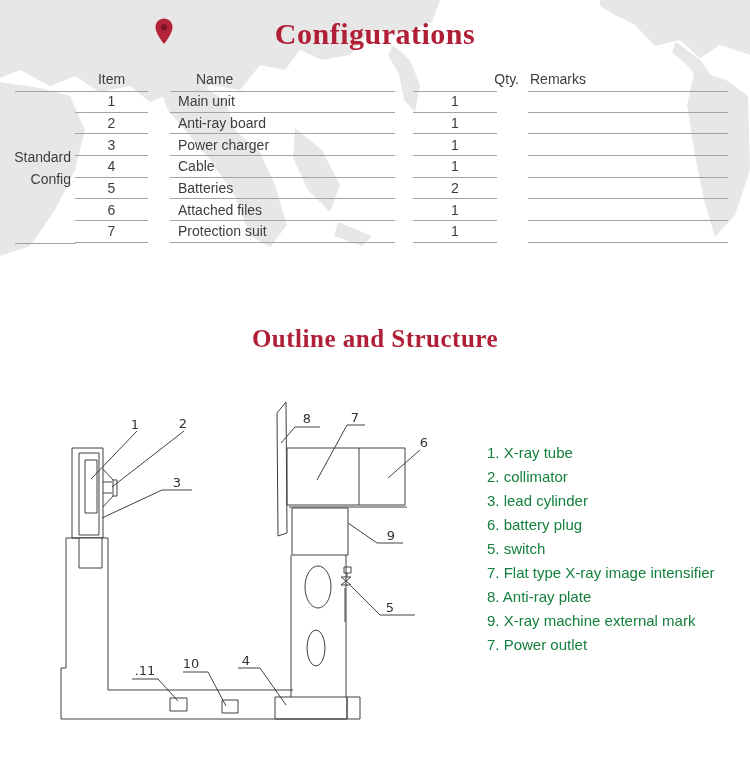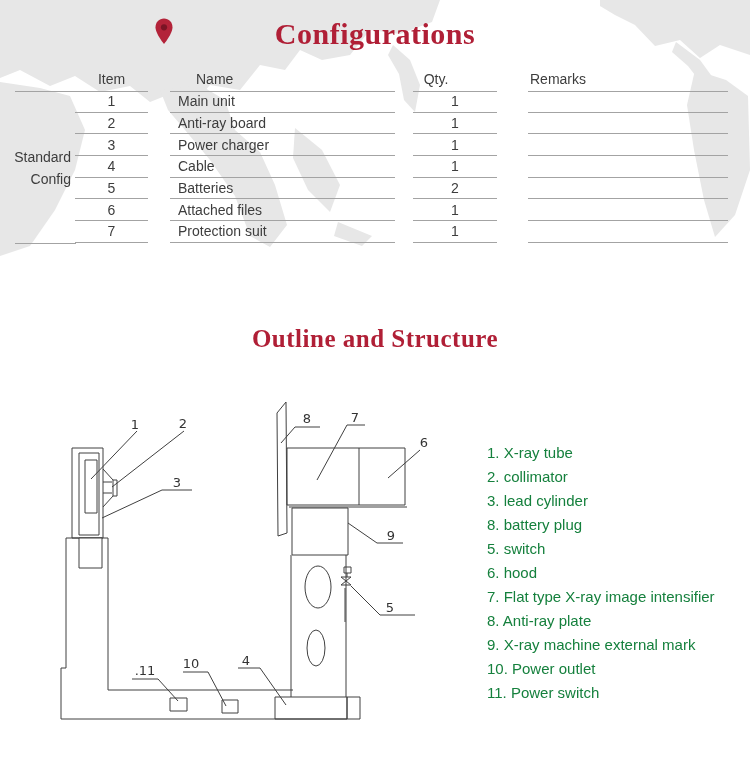--- a/index.html
+++ b/index.html
@@ -16,21 +16,21 @@
   .t1{top:17px;font-size:30px;letter-spacing:.5px;}
   .t2{top:325px;font-size:25px;letter-spacing:.5px;}
 
   
   .config-table{position:absolute;left:0;top:70px;width:678px;height:180px;z-index:3;
                 font-size:14px;}
   .thead{position:absolute;left:0;top:0;width:750px;height:21px;}
   .th{position:absolute;top:1px;white-space:nowrap;}
   .th-item{left:75px;width:73px;text-align:center;}
   .th-name{left:196px;}
-  .th-qty{left:394px;width:84px;text-align:center;}
+  .th-qty{left:435px;width:84px;text-align:right;}
   .th-remarks{left:530px;}
   .hl{position:absolute;height:1px;background:#a3a3a3;top:21px;}
   .hl-left{left:15px;width:133px;}
   .hl-name{left:170px;width:225px;}
   .hl-qty{left:413px;width:84px;}
   .hl-rem{left:528px;width:200px;}
   .rows{position:absolute;left:0;top:21px;width:750px;}
   .trow{position:relative;height:21.7px;}
   .cell{position:absolute;top:0;height:100%;border-bottom:1px solid #a3a3a3;
         display:flex;align-items:center;box-sizing:border-box;white-space:nowrap;}
@@ -215,21 +215,19 @@
     <text x="341" y="150">9</text>
     <text x="141" y="278">10</text>
     <text x="95" y="285">.11</text>
   </g>
 </svg>
 
 <div class="parts-list">
   <div>1. X-ray tube</div>
   <div>2. collimator</div>
   <div>3. lead cylinder</div>
-  <div>8. battery plug</div>
+  <div>6. battery plug</div>
   <div>5. switch</div>
-  <div>6. hood</div>
   <div>7. Flat type X-ray image intensifier</div>
   <div>8. Anti-ray plate</div>
   <div>9. X-ray machine external mark</div>
-  <div>10. Power outlet</div>
-  <div>11. Power switch</div>
+  <div>7. Power outlet</div>
 </div>
 
 </body></html>

